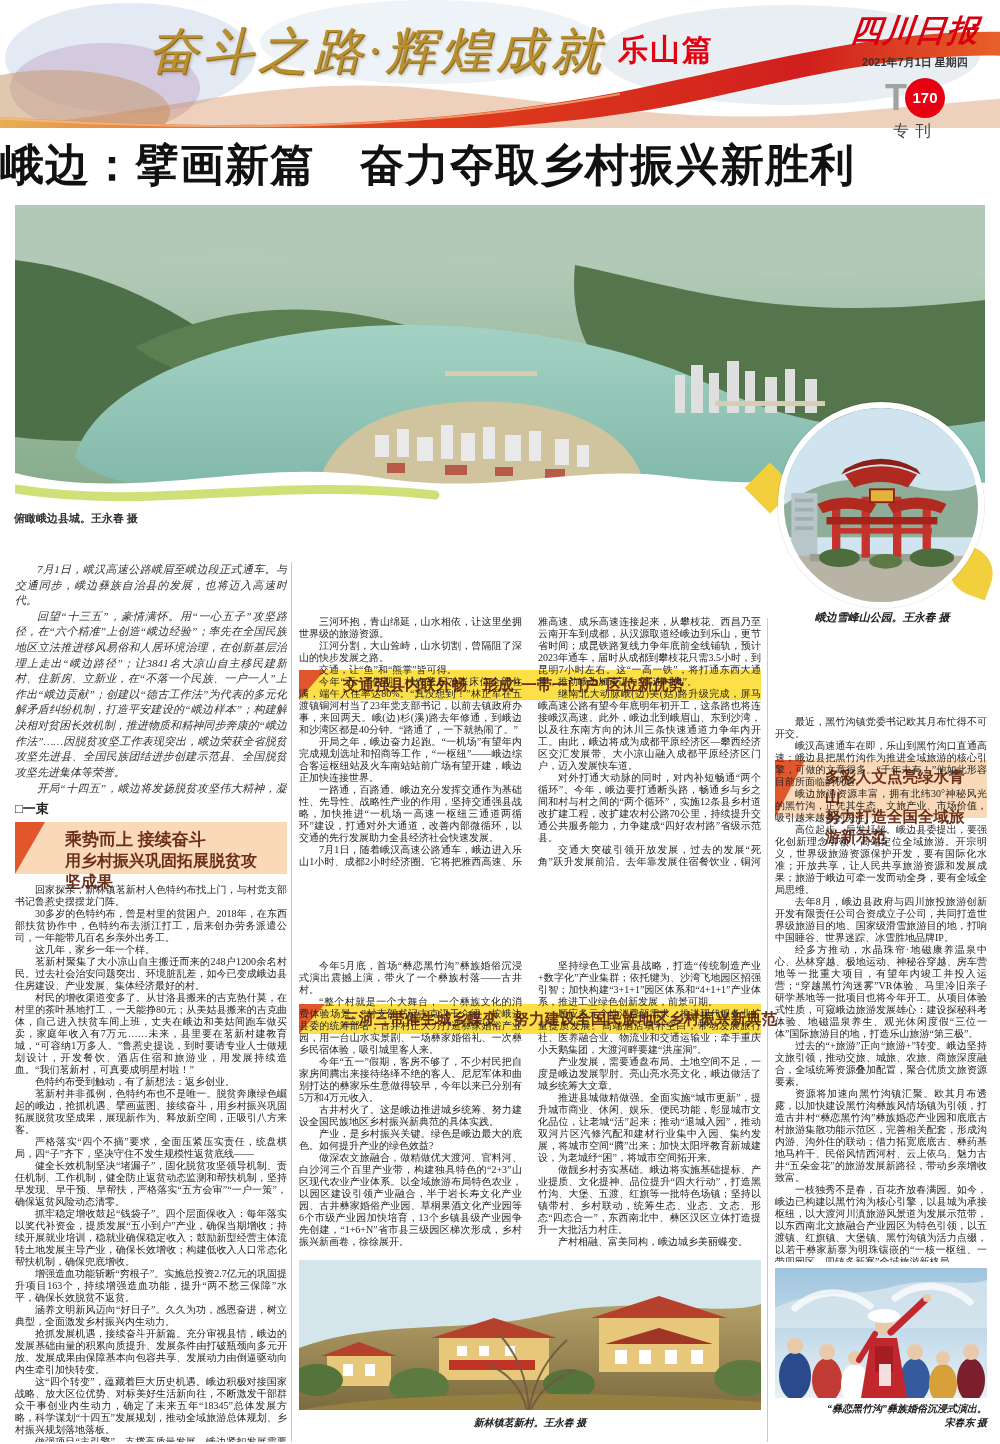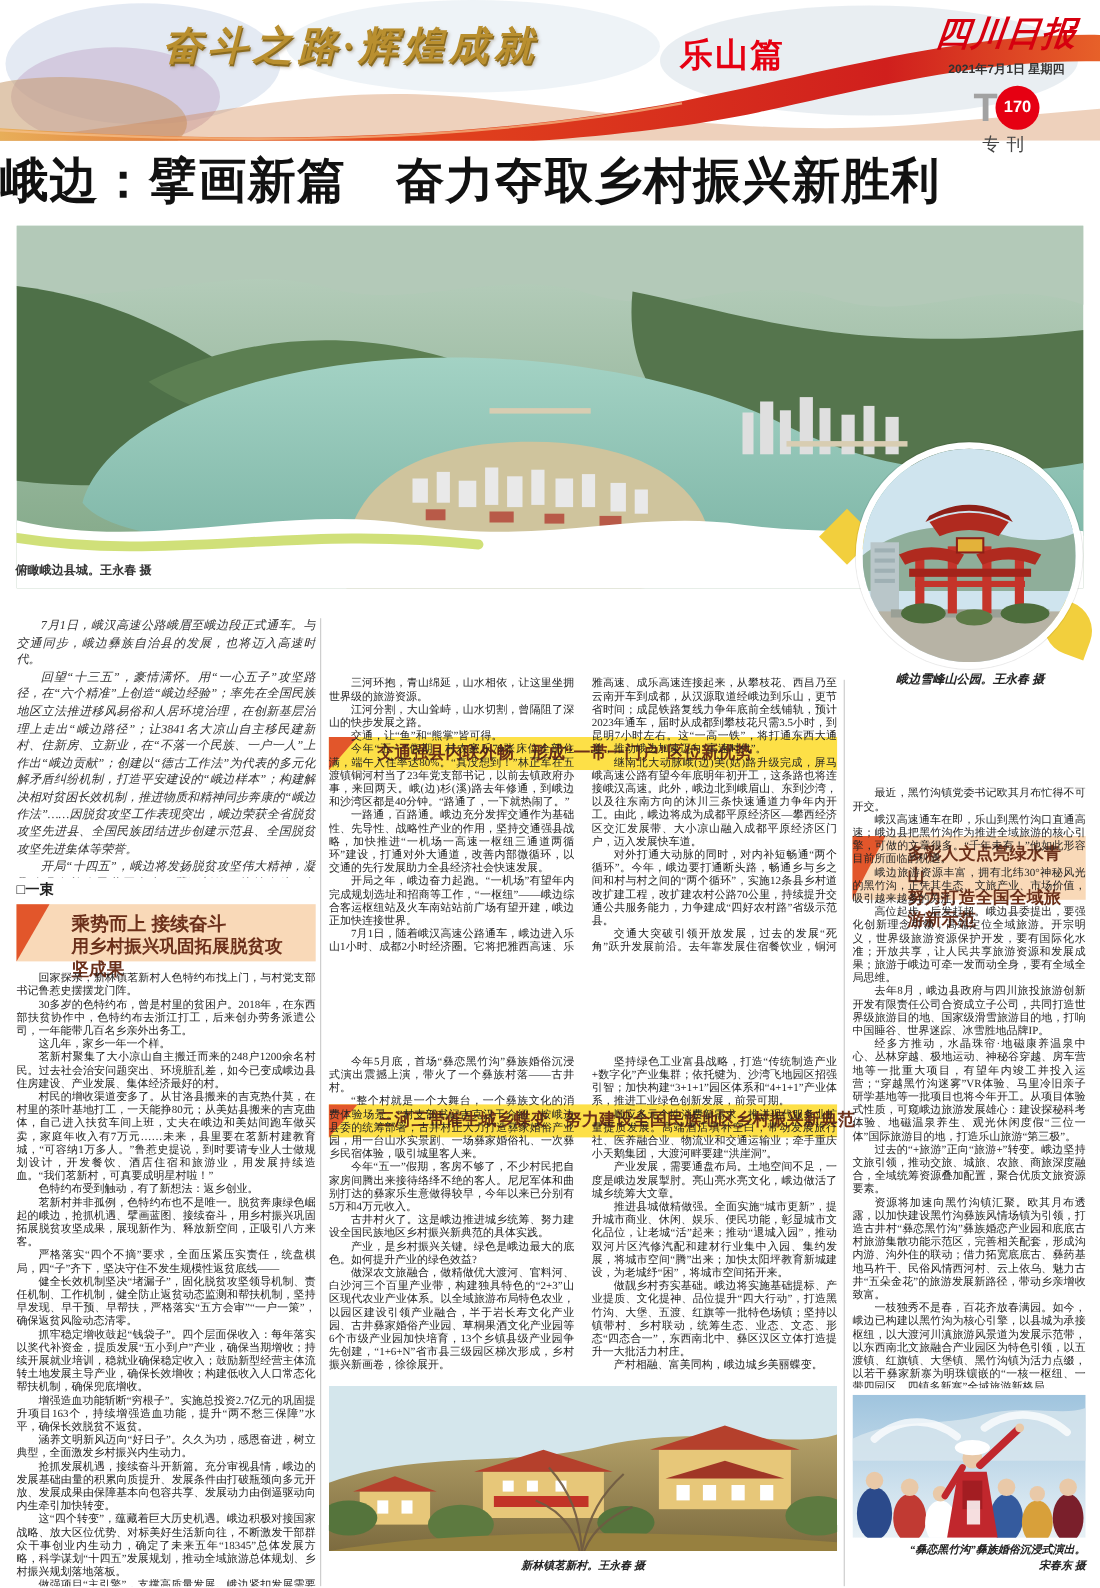--- a/index.html
+++ b/index.html
@@ -1,21 +1,21 @@
 <!DOCTYPE html>
 <html><head>
 <meta charset="utf-8">
 <style>
   html,body{margin:0;padding:0;background:#e8e8e8;}
   .page{position:relative;width:1000px;height:1444px;background:#fff;overflow:hidden;
         font-family:"Liberation Serif","DejaVu Serif",serif;}
   .abs{position:absolute;}
   
   .banner{left:0;top:0;width:1000px;height:128px;}
-  .slogan{left:148px;top:18px;font-size:36px;font-weight:bold;font-style:italic;
+  .slogan{left:148px;top:18px;font-size:50px;font-weight:normal;font-style:italic;
           letter-spacing:5px;color:#b98f2f;
           text-shadow:1px 1px 0 #8a6a1e,2px 2px 3px rgba(80,50,0,.35);}
   .edition-tag{left:618px;top:30px;font-size:30px;font-weight:bold;color:#e60012;
           font-family:"Liberation Sans",sans-serif;letter-spacing:2px;}
   .masthead-box{right:10px;top:10px;width:150px;text-align:center;}
   .masthead{font-size:31px;font-weight:bold;color:#d6000f;font-style:italic;
           font-family:"Liberation Serif",serif;letter-spacing:1px;transform:skewX(-6deg);}
   .issue-date{font-size:11px;font-weight:bold;color:#333;margin-top:3px;
           font-family:"Liberation Sans",sans-serif;}
   .pagecode{margin-top:7px;display:flex;align-items:center;justify-content:center;}
@@ -227,22 +227,22 @@
 
   <div class="abs hbar" style="left:299px;top:618px;width:462px;">
     <span class="tri tri-s"></span>
     <span>交通强县内联外畅　形成“一带一门户”区位新优势</span>
   </div>
   <div class="abs bodytext twocol clip" style="left:299px;top:616px;width:462px;height:254px;">
     <p>三河环抱，青山绵延，山水相依，让这里坐拥世界级的旅游资源。</p>
     <p>江河分割，大山耸峙，山水切割，曾隔阻了深山的快步发展之路。</p>
     <p>交通，让“鱼”和“熊掌”皆可得。</p>
     <p>今年“五一”假期，村农家乐79张床位全部住满，端午入住率达80%。“真没想到！”林正军在五渡镇铜河村当了23年党支部书记，以前去镇政府办事，来回两天。峨(边)杉(溪)路去年修通，到峨边和沙湾区都是40分钟。“路通了，一下就热闹了。”</p>
+    <p>开局之年，峨边奋力起跑。“一机场”有望年内完成规划选址和招商等工作，“一枢纽”——峨边综合客运枢纽站及火车南站站前广场有望开建，峨边正加快连接世界。</p>
     <p>一路通，百路通。峨边充分发挥交通作为基础性、先导性、战略性产业的作用，坚持交通强县战略，加快推进“一机场一高速一枢纽三通道两循环”建设，打通对外大通道，改善内部微循环，以交通的先行发展助力全县经济社会快速发展。</p>
-    <p>开局之年，峨边奋力起跑。“一机场”有望年内完成规划选址和招商等工作，“一枢纽”——峨边综合客运枢纽站及火车南站站前广场有望开建，峨边正加快连接世界。</p>
     <p>7月1日，随着峨汉高速公路通车，峨边进入乐山1小时、成都2小时经济圈。它将把雅西高速、乐雅高速、成乐高速连接起来，从攀枝花、西昌乃至云南开车到成都，从汉源取道经峨边到乐山，更节省时间；成昆铁路复线力争年底前全线铺轨，预计2023年通车，届时从成都到攀枝花只需3.5小时，到昆明7小时左右。这“一高一铁”，将打通东西大通道，推动峨边加速迈向“高速时代”。</p>
     <p>继南北大动脉峨(边)美(姑)路升级完成，屏马峨高速公路有望今年底明年初开工，这条路也将连接峨汉高速。此外，峨边北到峨眉山、东到沙湾，以及往东南方向的沐川三条快速通道力争年内开工。由此，峨边将成为成都平原经济区—攀西经济区交汇发展带、大小凉山融入成都平原经济区门户，迈入发展快车道。</p>
     <p>对外打通大动脉的同时，对内补短畅通“两个循环”。今年，峨边要打通断头路，畅通乡与乡之间和村与村之间的“两个循环”，实施12条县乡村道改扩建工程，改扩建农村公路70公里，持续提升交通公共服务能力，力争建成“四好农村路”省级示范县。</p>
     <p>交通大突破引领开放发展，过去的发展“死角”跃升发展前沿。去年靠发展住宿餐饮业，铜河村人均增收2000元。林正军透露，未来将围绕以桃为主的水果产业基地，进一步完善民宿、游乐、餐饮等配套服务，串联天坑溶洞、茶马古道等打造农文旅融合产业基地，拓开增收致富路。“桃子今年已挂果，味道很不错。”</p>
   </div>
 
   <div class="abs hbar" style="left:299px;top:922px;width:462px;">
     <span class="tri tri-s"></span>
     <span>三河三带催生城乡蝶变　努力建设全国民族地区乡村振兴新典范</span>
   </div>

